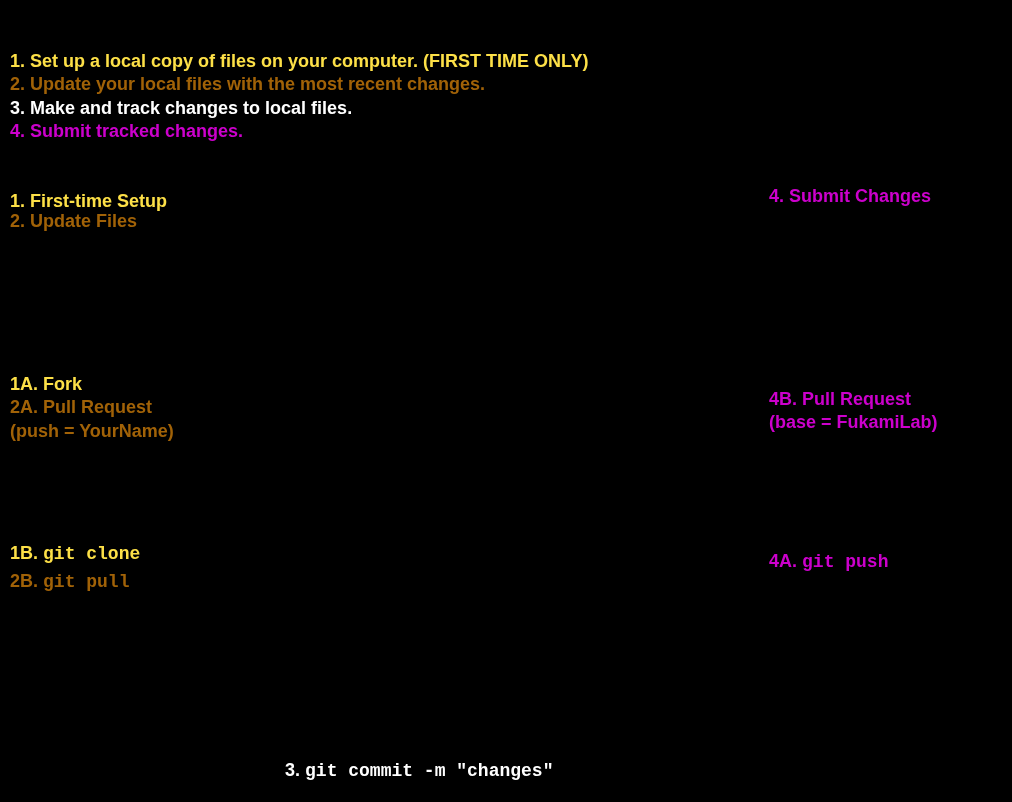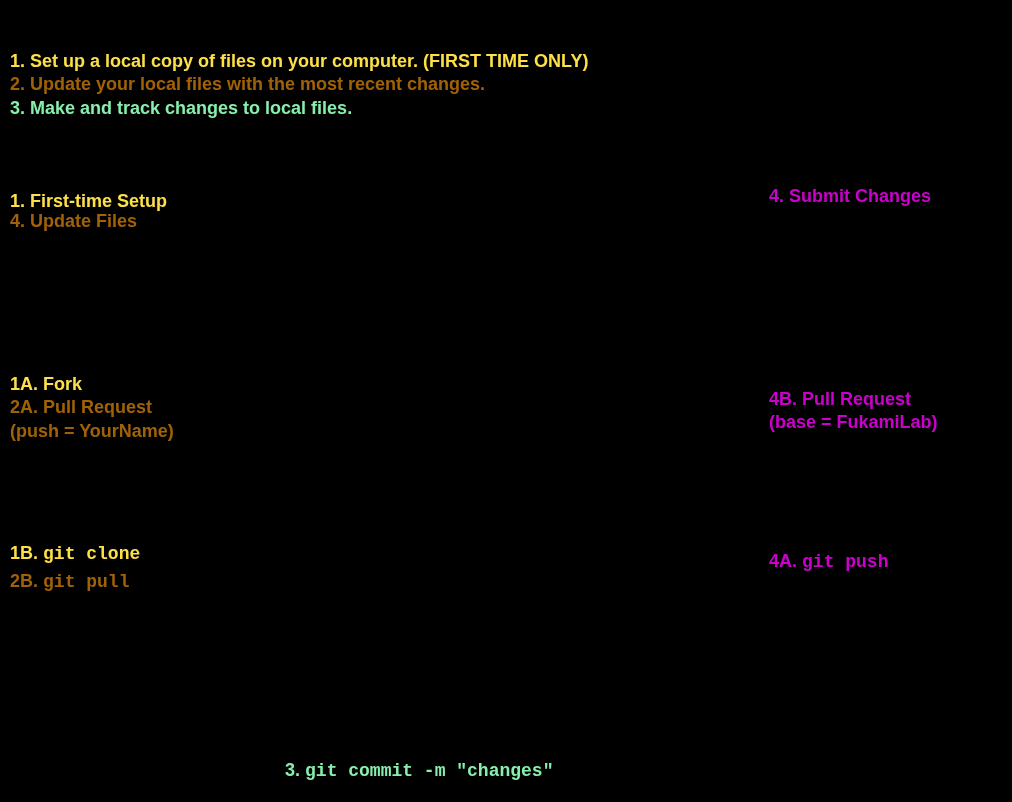--- a/index.html
+++ b/index.html
@@ -42,40 +42,43 @@
     font-weight: bold;
     text-align: right;
   }
   .commit-line {
     position: absolute;
     font-weight: bold;
   }
   
   .c-blue   { color: #fde047; }
   .c-teal   { color: #a16207; }
-  .c-green  { color: #86efac; }
+  .c-green  { color: #ffffff; }
   .c-pink   { color: #cc00cc; }
 </style>
 </head>
 <body>
 
 <div class="legend">
   <div class="legend-line c-blue">
     <span>1.</span><span> Set up a local copy of files on your computer. (FIRST TIME ONLY)</span>
   </div>
   <div class="legend-line c-teal">
     <span>2.</span><span> Update your local files with the most recent changes.</span>
   </div>
   <div class="legend-line c-green">
     <span>3.</span><span> Make and track changes to local files.</span>
   </div>
+  <div class="legend-line c-pink">
+    <span>4.</span><span> Submit tracked changes.</span>
+  </div>
 </div>
 
 <div class="section-heading c-blue" style="top:190px; left:10px;">1. First-time Setup</div>
-<div class="section-heading c-teal" style="top:210px; left:10px;">4. Update Files</div>
+<div class="section-heading c-teal" style="top:210px; left:10px;">2. Update Files</div>
 <div class="section-heading c-pink" style="top:185px; left:769px;">4. Submit Changes</div>
 
 <div class="note-block" style="top:373px; left:10px;">
   <div class="c-blue">1A. Fork</div>
   <div class="c-teal">2A. Pull Request</div>
   <div class="c-teal">(push = YourName)</div>
 </div>
 
 <div class="note-block c-pink" style="top:388px; left:769px;">
   <div>4B. Pull Request</div>

